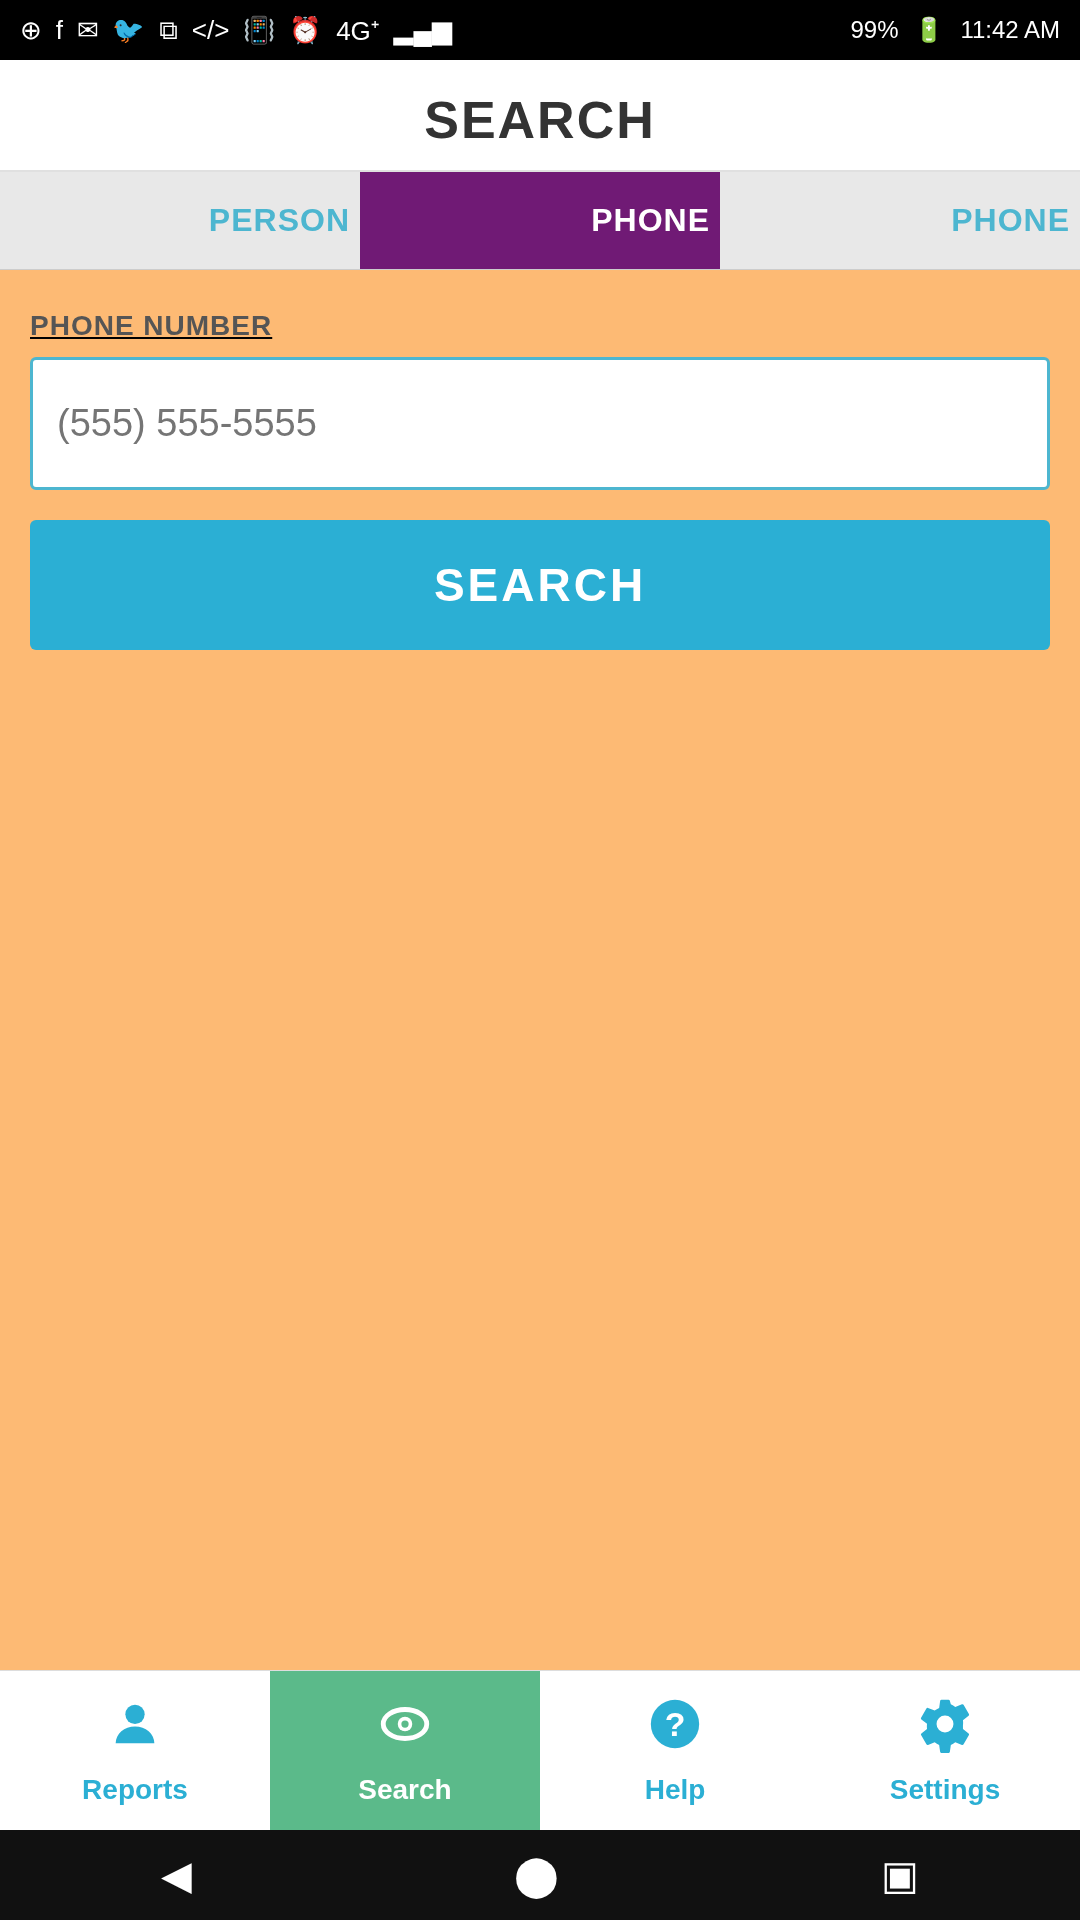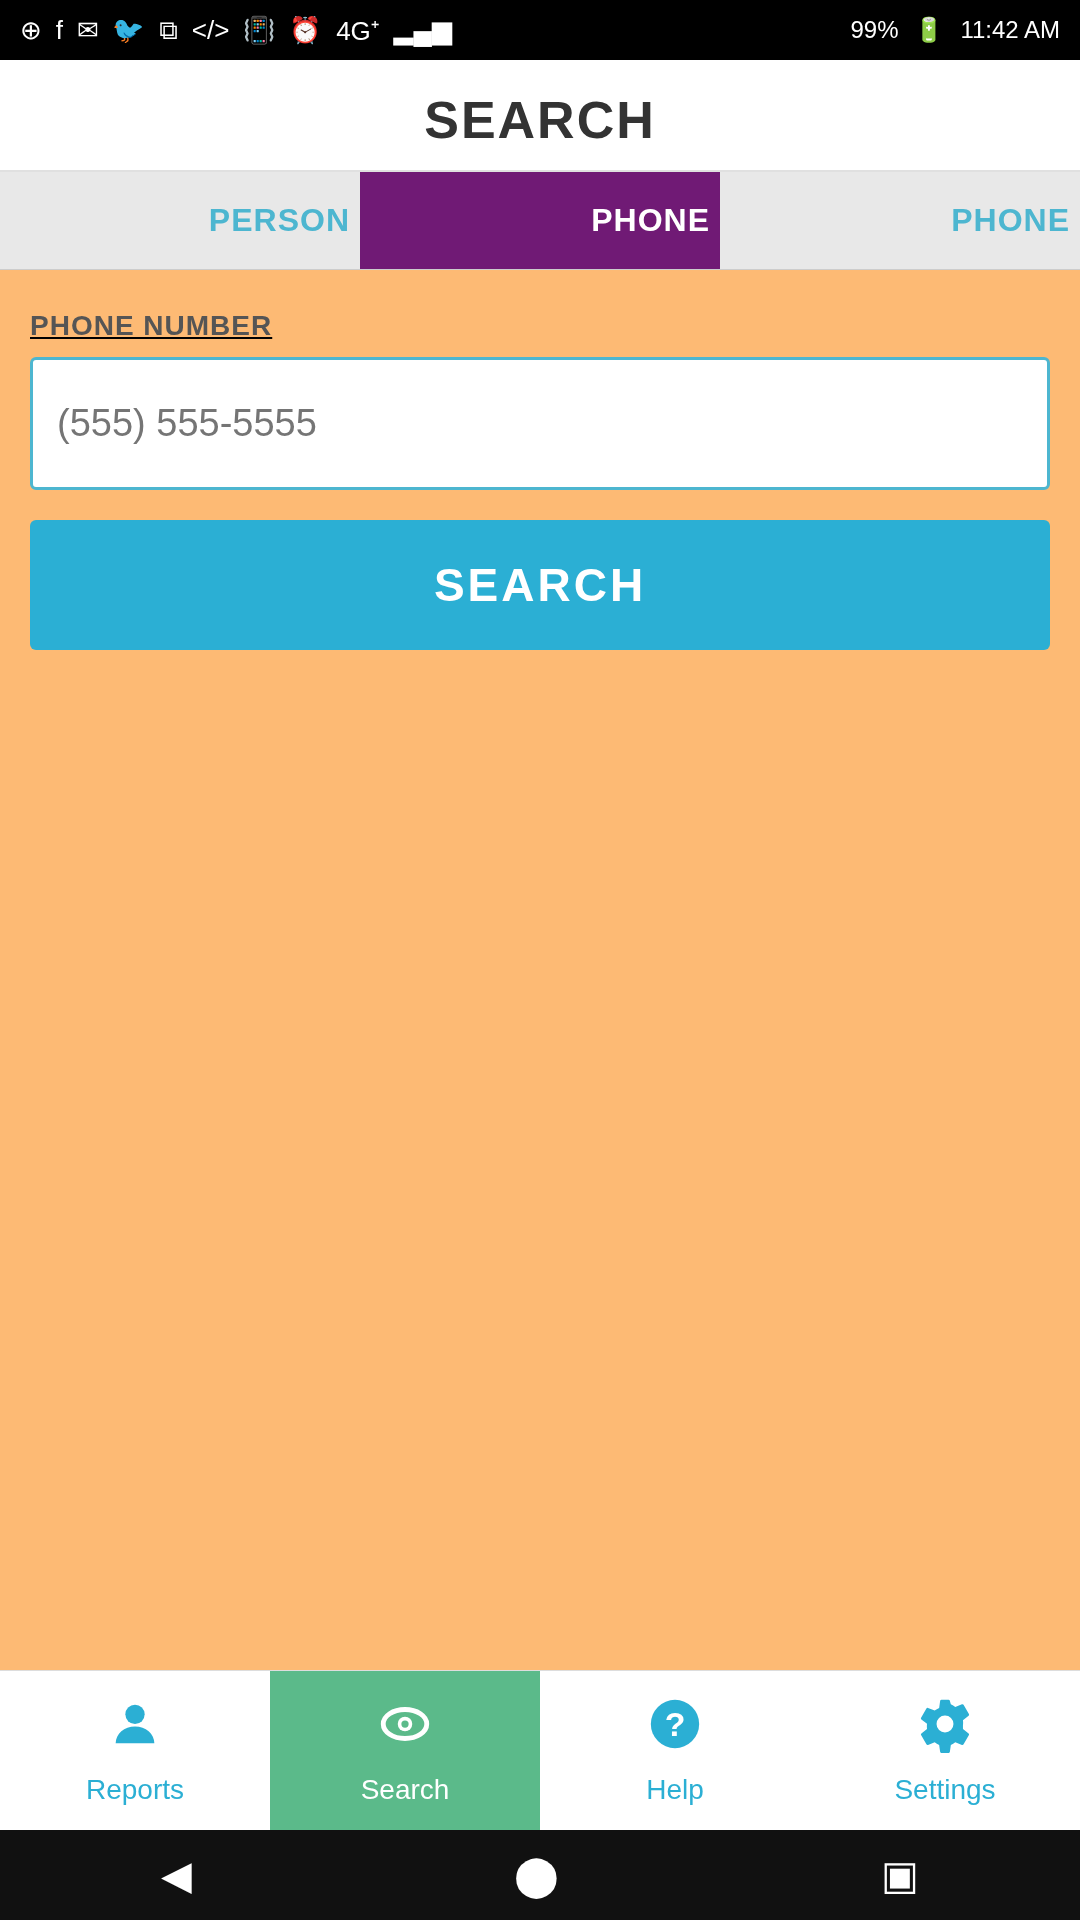--- a/index.html
+++ b/index.html
@@ -161,21 +161,21 @@
     .nav-item.inactive .nav-icon {
       color: #2bafd4;
     }
 
     .nav-item.active .nav-icon {
       color: #fff;
     }
 
     .nav-label {
       font-size: 28px;
-      font-weight: normal;
+      font-weight: bold;
       text-align: center;
     }
 
     .nav-item.inactive .nav-label {
       color: #2bafd4;
     }
 
     .nav-item.active .nav-label {
       color: #fff;
     }

